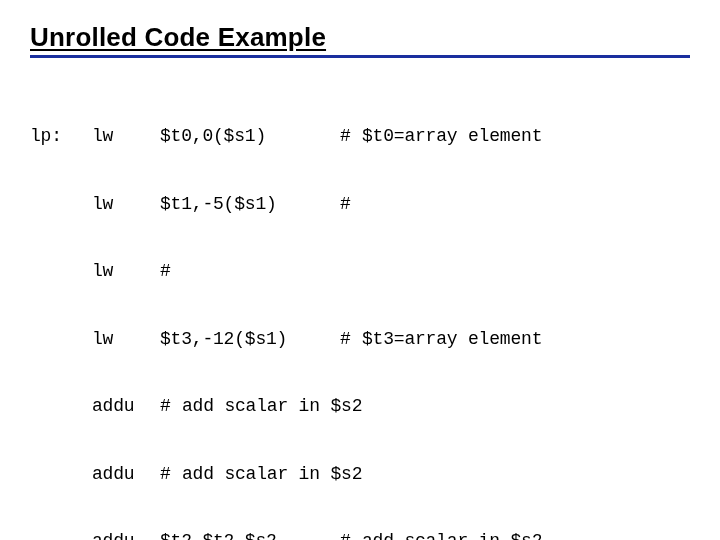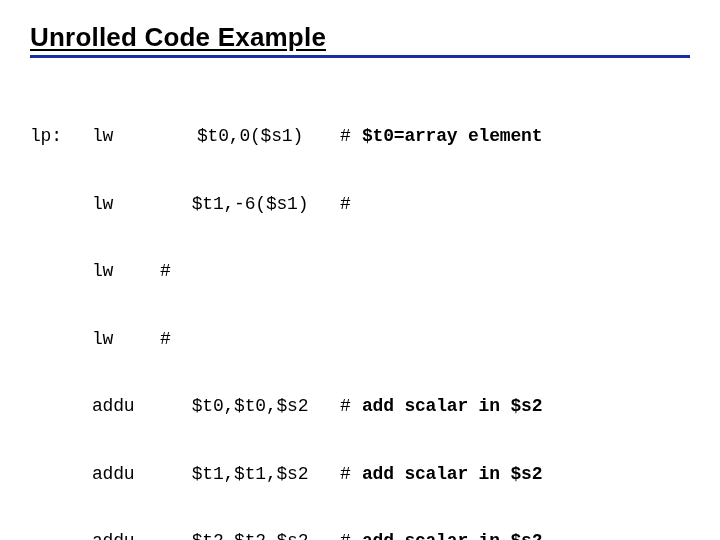--- a/index.html
+++ b/index.html
@@ -34,23 +34,23 @@
     font-size: 18px;
     line-height: 1.25;
     white-space: pre;
     letter-spacing: -0.2px;
   }
   .code-row {
     display: flex;
   }
   .c-label   { width: 62px; }
   .c-opcode  { width: 68px; font-family: Liberation Mono, monospace; }
-  .c-operand { width: 180px; text-align: center; }
+  .c-operand { width: 180px; }
   .c-hash    { width: 16px; }
-  .c-comment { flex: 1; padding-left: 6px; font-weight: bold; }
+  .c-comment { flex: 1; padding-left: 6px; }
 </style>
 </head>
 <body>
 
 <div class="slide">
 
   <div class="title-wrap">
     <span class="title">Unrolled Code Example</span>
   </div>
 
@@ -58,44 +58,44 @@
     <div class="code-row">
       <span class="c-label">lp:</span>
       <span class="c-opcode">lw</span>
       <span class="c-operand">$t0,0($s1)</span>
       <span class="c-hash">#</span>
       <span class="c-comment">$t0=array element</span>
     </div>
     <div class="code-row">
       <span class="c-label"></span>
       <span class="c-opcode">lw</span>
-      <span class="c-operand">$t1,-6($s1)</span>
+      <span class="c-operand">$t1,-5($s1)</span>
       <span class="c-hash">#</span>
     </div>
     <div class="code-row">
       <span class="c-label"></span>
       <span class="c-opcode">lw</span>
       <span class="c-hash">#</span>
     </div>
     <div class="code-row">
       <span class="c-label"></span>
       <span class="c-opcode">lw</span>
+      <span class="c-operand">$t3,-12($s1)</span>
       <span class="c-hash">#</span>
+      <span class="c-comment">$t3=array element</span>
     </div>
     <div class="code-row">
       <span class="c-label"></span>
       <span class="c-opcode">addu</span>
-      <span class="c-operand">$t0,$t0,$s2</span>
       <span class="c-hash">#</span>
       <span class="c-comment">add scalar in $s2</span>
     </div>
     <div class="code-row">
       <span class="c-label"></span>
       <span class="c-opcode">addu</span>
-      <span class="c-operand">$t1,$t1,$s2</span>
       <span class="c-hash">#</span>
       <span class="c-comment">add scalar in $s2</span>
     </div>
     <div class="code-row">
       <span class="c-label"></span>
       <span class="c-opcode">addu</span>
       <span class="c-operand">$t2,$t2,$s2</span>
       <span class="c-hash">#</span>
       <span class="c-comment">add scalar in $s2</span>
     </div>

